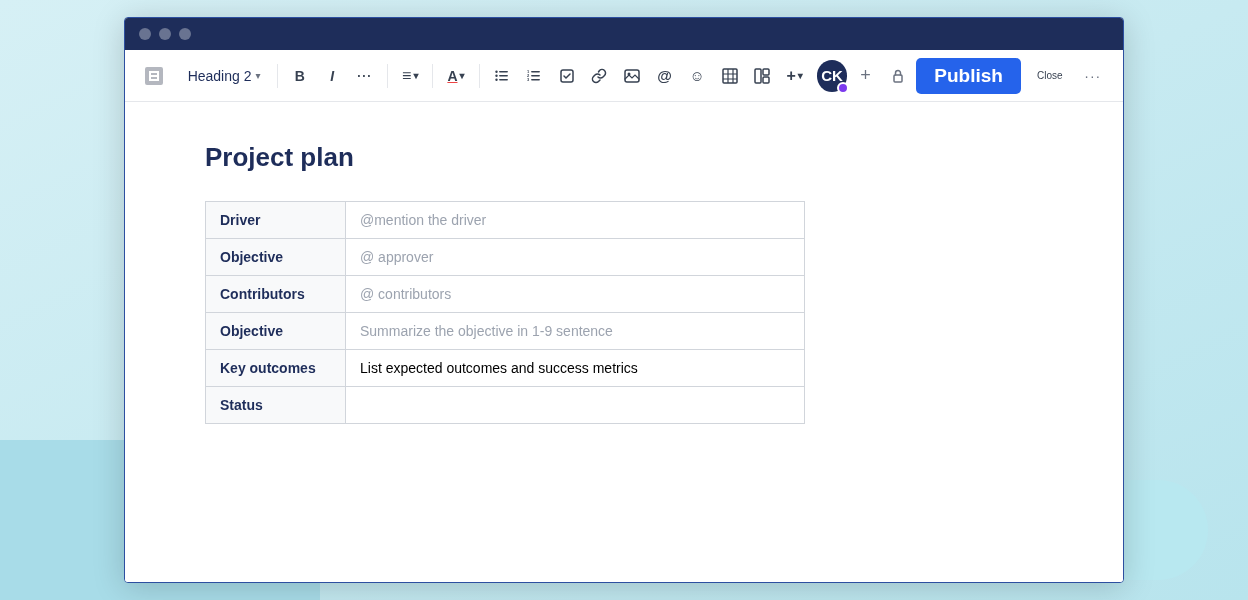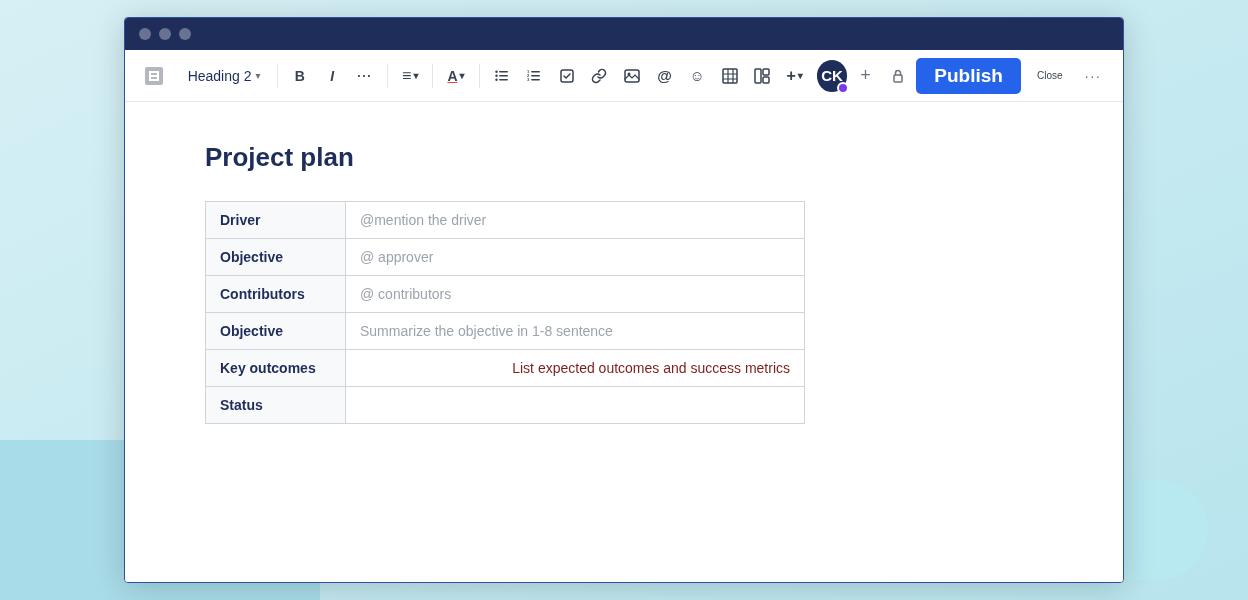--- a/index.html
+++ b/index.html
@@ -452,25 +452,25 @@
             <tr>
               <td>Objective</td>
               <td style="color: rgb(156, 163, 175);">@ approver</td>
             </tr>
             <tr>
               <td>Contributors</td>
               <td style="color: rgb(156, 163, 175);">@ contributors</td>
             </tr>
             <tr>
               <td>Objective</td>
-              <td style="color: rgb(156, 163, 175);">Summarize the objective in 1-8 sentence</td>
+              <td style="color: rgb(156, 163, 175);">Summarize the objective in 1-9 sentence</td>
             </tr>
             <tr>
               <td>Key outcomes</td>
-              <td style="color: #7f1d1d; text-align: right;">List expected outcomes and success metrics</td>
+              <td style="color: #000000;">List expected outcomes and success metrics</td>
             </tr>
             <tr>
               <td>Status</td>
               <td></td>
             </tr>
           </tbody>
       </table>
 
     </div>
   </div>

